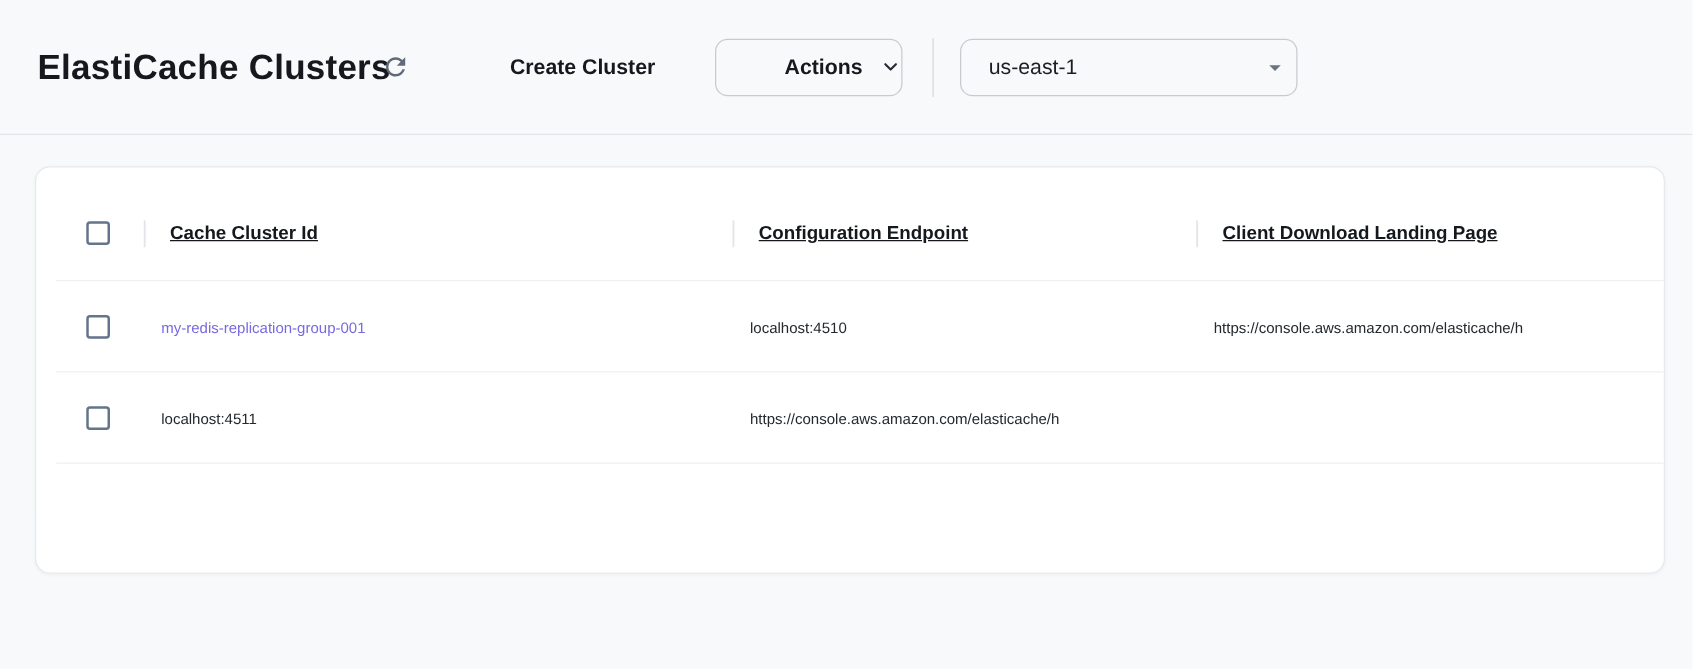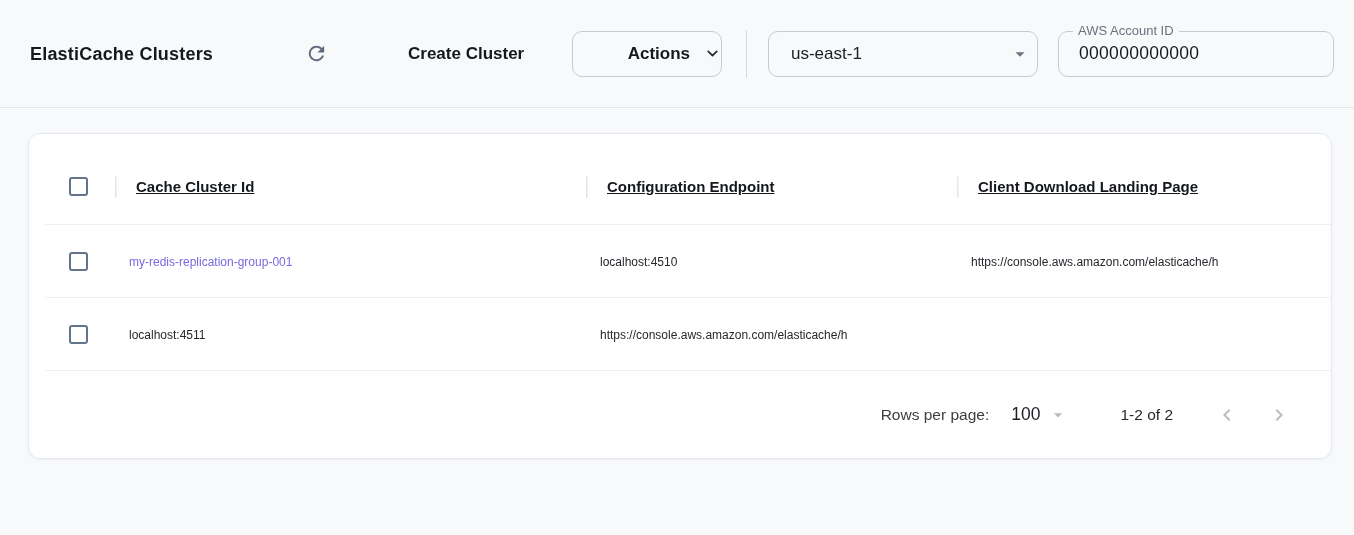--- a/index.html
+++ b/index.html
@@ -13,21 +13,21 @@
   
   .topbar {
     position: relative;
     height: 108px;
     background: var(--page-background, #f8f9fa);
     border-bottom: 1px solid #e3e5e8;
   }
   .topbar > * { position: absolute; top: 50%; transform: translateY(-50%); }
   .page-title {
     left: 30px;
-    font-size: 18px;
+    font-size: 28px;
     font-weight: 700;
     color: #15181c;
     letter-spacing: 0.2px;
     white-space: nowrap;
   }
   .icon-btn {
     left: 301px;
     width: 30px; height: 30px;
     border: none; background: transparent; cursor: pointer;
     display: flex; align-items: center; justify-content: center;
@@ -199,24 +199,20 @@
 
     <div class="vdivider"></div>
 
     <div class="select-box">
       <span>us-east-1</span>
       <svg class="caret" width="22" height="22" viewBox="0 0 24 24" fill="#6b7480">
         <path d="M7 10l5 5 5-5z"></path>
       </svg>
     </div>
 
-    <div class="account-field">
-      <span class="notch-label">AWS Account ID</span>
-      <input type="text" value="000000000000" style="">
-    </div>
   </header>
 
   <main class="card">
 
     <div class="grid-row header-row">
       <div class="cell checkbox-cell">
         <span class="checkbox"></span>
       </div>
       <div class="cell header-cell">
         <span class="colsep"></span>
@@ -244,35 +240,15 @@
     </div>
 
     <div class="grid-row data-row">
       <div class="cell checkbox-cell">
         <span class="checkbox"></span>
       </div>
       <div class="cell data-cell">localhost:4511</div>
       <div class="cell data-cell">https://console.aws.amazon.com/elasticache/h</div>
     </div>
 
-    <div class="table-footer">
-      <span class="rpp-label">Rows per page:</span>
-      <div class="rpp-select">
-        <span class="rpp-value">100</span>
-        <svg class="caret" width="20" height="20" viewBox="0 0 24 24" fill="#b7bbc1">
-          <path d="M7 10l5 5 5-5z"></path>
-        </svg>
-      </div>
-      <span class="range-label">1-2 of 2</span>
-      <button class="pager-btn prev">
-        <svg width="24" height="24" viewBox="0 0 24 24" fill="#bdbdbd">
-          <path d="M15.41 7.41L14 6l-6 6 6 6 1.41-1.41L10.83 12z"></path>
-        </svg>
-      </button>
-      <button class="pager-btn next">
-        <svg width="24" height="24" viewBox="0 0 24 24" fill="#bdbdbd">
-          <path d="M10 6L8.59 7.41 13.17 12l-4.58 4.59L10 18l6-6z"></path>
-        </svg>
-      </button>
-    </div>
 
   </main>
 </div>
 
 </body></html>

